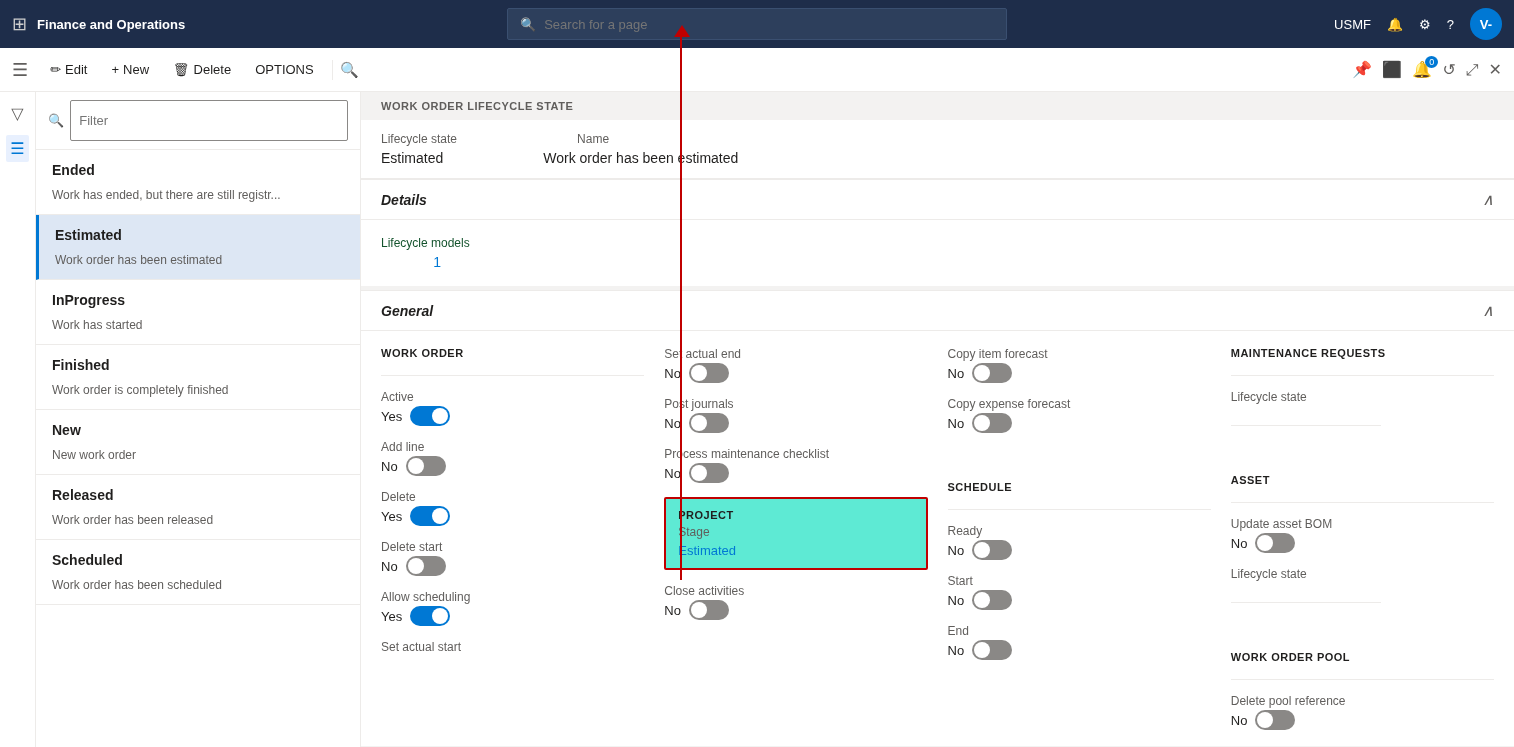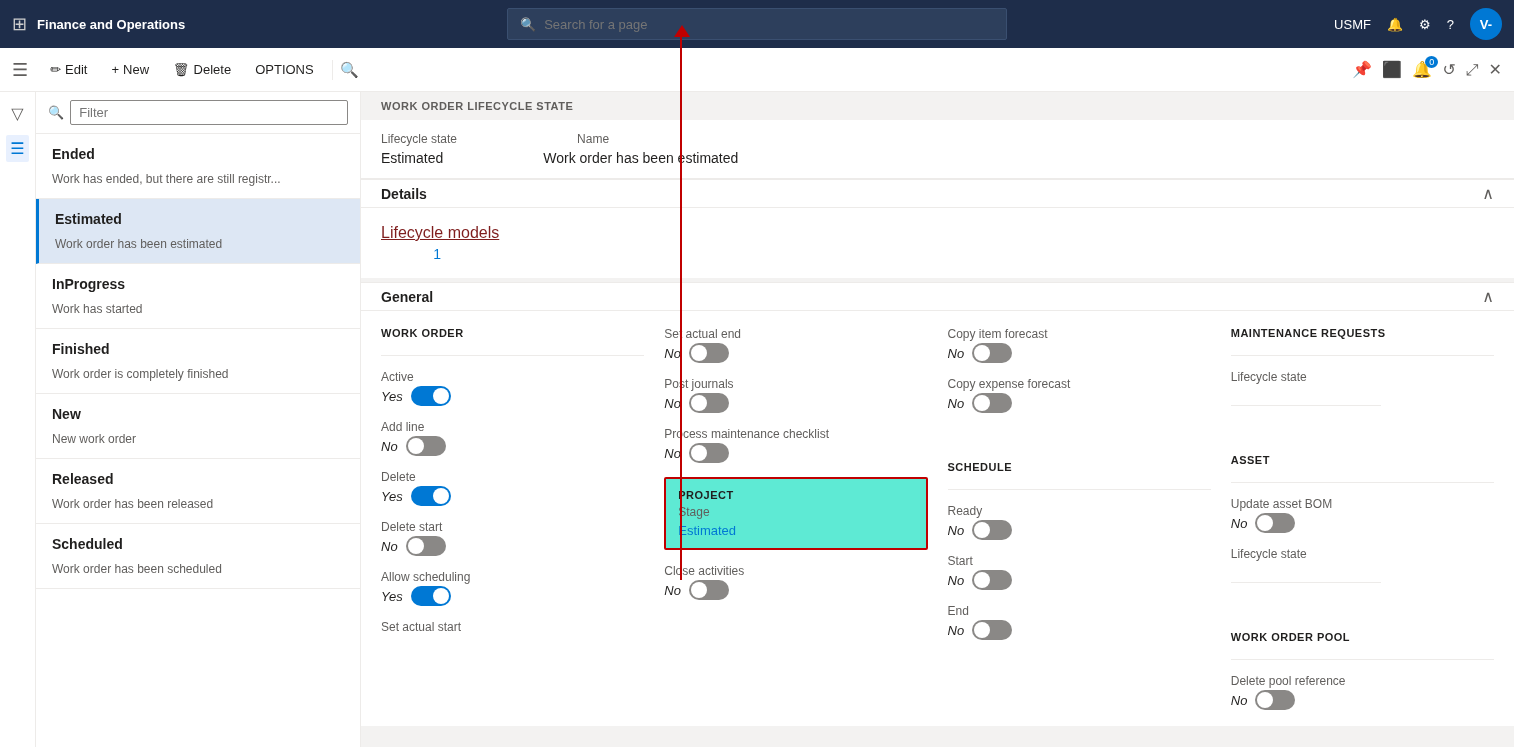--- a/index.html
+++ b/index.html
@@ -179,32 +179,33 @@
 
     
     .collapsible-section {
       background: white;
       margin-bottom: 4px;
     }
     .collapsible-header {
       display: flex;
       align-items: center;
       justify-content: space-between;
-      padding: 4px 20px;
+      padding: 10px 20px;
       background: white;
       border-top: 1px solid #edebe9;
       border-bottom: 1px solid #edebe9;
       cursor: pointer;
+      font-style: italic;
     }
     .collapsible-header h3 { font-size: 14px; font-weight: 600; color: #201f1e; }
     .collapsible-body { padding: 16px 20px; background: white; }
 
     
     .details-field { display: flex; flex-direction: column; gap: 4px; }
-    .details-field label { font-size: 16px; color: #7f1d1d; text-decoration: underline; }
+    .details-field label { font-size: 12px; color: #14532d; }
     .details-field .field-value { font-size: 14px; color: #0078d4; font-weight: 500; }
 
     
     .general-grid {
       display: grid;
       grid-template-columns: 1fr 1fr 1fr 1fr;
       gap: 20px;
       padding: 16px 20px;
       background: white;
     }
@@ -216,21 +217,21 @@
       text-transform: uppercase;
       letter-spacing: 0.5px;
       border-bottom: 1px solid #edebe9;
       padding-bottom: 16px;
     }
     .field-group { display: flex; flex-direction: column; gap: 2px; }
     .field-label { font-size: 12px; color: #605e5c; }
     .field-val { font-size: 13px; color: #201f1e; }
 
     
-    .toggle-row { display: flex; align-items: center; gap: 8px; font-style: italic; }
+    .toggle-row { display: flex; align-items: center; gap: 8px; }
     .toggle {
       width: 40px;
       height: 20px;
       border-radius: 10px;
       position: relative;
       cursor: pointer;
       flex-shrink: 0;
     }
     .toggle.on { background: #0078d4; }
     .toggle.off { background: #8a8886; }
@@ -357,21 +358,21 @@
 <div class="main-layout">
 
   <div class="left-icons">
     <span class="left-icon">▽</span>
     <span class="left-icon active">☰</span>
   </div>
 
   <div class="sidebar">
     <div class="sidebar-filter">
       <span style="color:#605e5c;">🔍</span>
-      <input type="text" class="sidebar-filter-input" style="border: 1px solid rgb(138, 136, 134); border-radius: 2px; padding: 4px 8px; font-size: 13px; width: 100%; outline: none;" placeholder="Filter">
+      <input type="text" class="sidebar-filter-input" style="border: 1px solid rgb(138, 136, 134); border-radius: 2px; padding: 12px 8px; font-size: 13px; width: 100%; outline: none;" placeholder="Filter">
     </div>
     <div class="sidebar-list">
 
     <div class="sidebar-item">
       <div class="item-title">Ended</div>
       <div class="item-sub">Work has ended, but there are still registr...</div>
     </div>
         <div class="sidebar-item active">
       <div class="item-title">Estimated</div>
       <div class="item-sub">Work order has been estimated</div>

